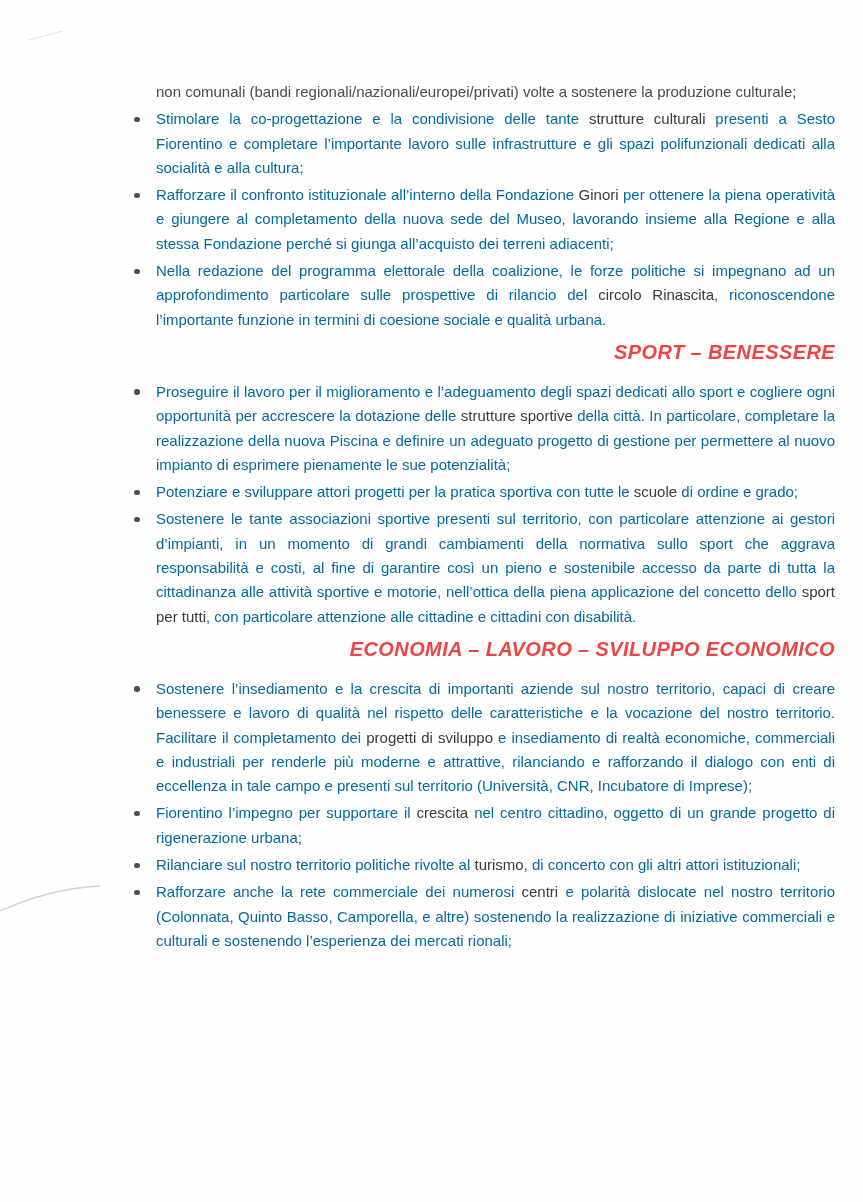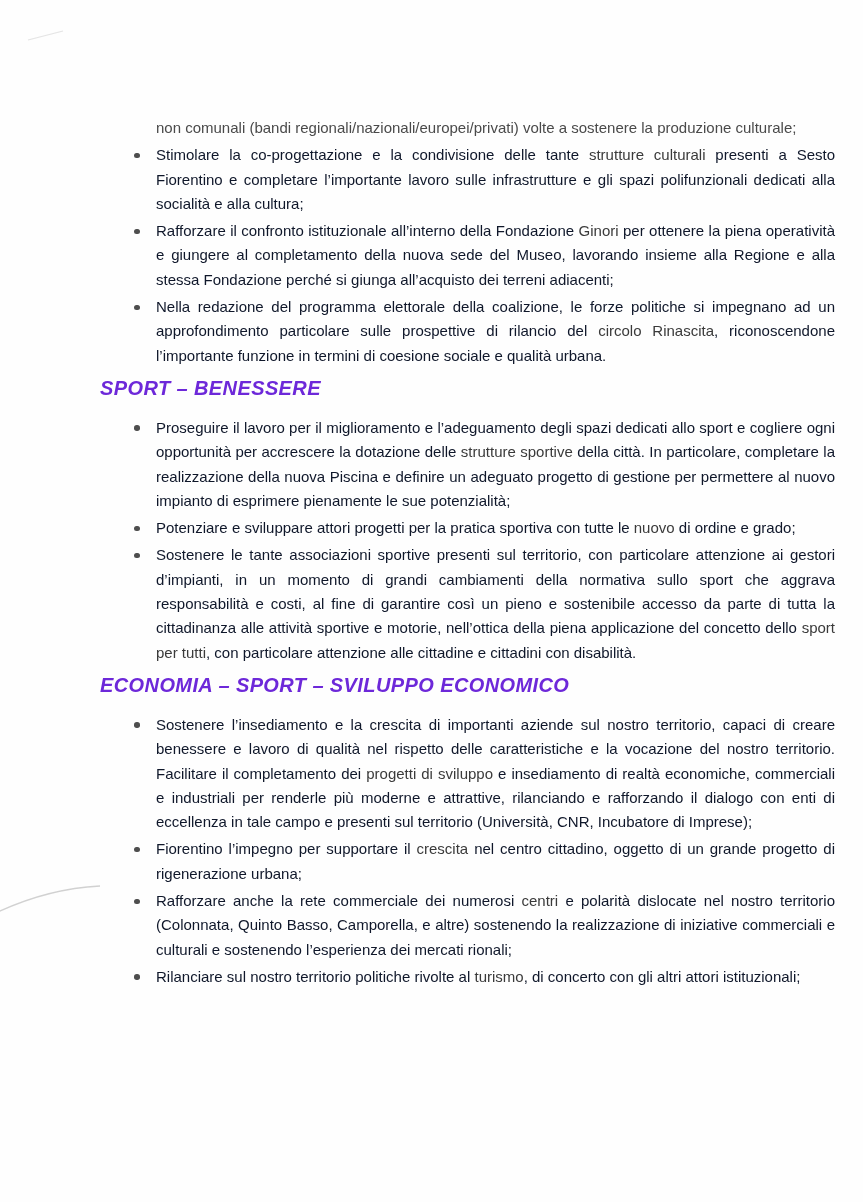--- a/index.html
+++ b/index.html
@@ -18,34 +18,34 @@
     background: #fefefe;
   }
   .content {
     position: absolute;
     left: 100px;
     top: 80px;
     width: 735px;
     color: #4a4a4a;
     font-size: 15px;
     line-height: 24.3px;
-    margin-top: 36px;
   }
   .continuation {
     margin: 0 0 3px 56px;
     text-align: justify;
   }
   .section-heading {
     font-size: 20px;
     line-height: 25px;
     font-style: italic;
     font-weight: 700;
-    color: #6d28d9;
+    color: #ef4444;
     letter-spacing: 0.4px;
     margin: 8px 0 15px 0;
+    text-align: right;
   }
   ul.bullet-list {
     list-style: none;
     margin: 0 0 0 34px;
     padding: 0;
   }
   ul.bullet-list li {
     position: relative;
     padding-left: 22px;
     margin: 0 0 3px 0;
@@ -57,21 +57,21 @@
     top: 9.5px;
     width: 5.5px;
     height: 5.5px;
     border-radius: 50%;
     background: #4e4e4e;
   }
   .bold-run {
     font-weight: 400;
     color: #3a3a3a;
   }
-  .text-run { color: #0f172a; }
+  .text-run { color: #0369a1; }
   .artifacts {
     position: absolute;
     inset: 0;
     pointer-events: none;
   }
 </style>
 </head>
 <body>
 
 <div class="page">
@@ -86,25 +86,25 @@
 
     <div id="sections-root">
         <ul class="bullet-list">
           <li><span class="bullet-dot"></span><span class="text-run">Stimolare la co-progettazione e la condivisione delle tante </span><span class="bold-run">strutture culturali</span><span class="text-run"> presenti a Sesto Fiorentino e completare l’importante lavoro sulle infrastrutture e gli spazi polifunzionali dedicati alla socialità e alla cultura;</span></li>
           <li><span class="bullet-dot"></span><span class="text-run">Rafforzare il confronto istituzionale all’interno della Fondazione </span><span class="bold-run">Ginori</span><span class="text-run"> per ottenere la piena operatività e giungere al completamento della nuova sede del Museo, lavorando insieme alla Regione e alla stessa Fondazione perché si giunga all’acquisto dei terreni adiacenti;</span></li>
           <li><span class="bullet-dot"></span><span class="text-run">Nella redazione del programma elettorale della coalizione, le forze politiche si impegnano ad un approfondimento particolare sulle prospettive di rilancio del </span><span class="bold-run">circolo Rinascita</span><span class="text-run">, riconoscendone l’importante funzione in termini di coesione sociale e qualità urbana.</span></li>
         </ul>
         <h2 class="section-heading">SPORT – BENESSERE</h2>
         <ul class="bullet-list">
           <li><span class="bullet-dot"></span><span class="text-run">Proseguire il lavoro per il miglioramento e l’adeguamento degli spazi dedicati allo sport e cogliere ogni opportunità per accrescere la dotazione delle </span><span class="bold-run">strutture sportive</span><span class="text-run"> della città. In particolare, completare la realizzazione della nuova Piscina e definire un adeguato progetto di gestione per permettere al nuovo impianto di esprimere pienamente le sue potenzialità;</span></li>
-          <li><span class="bullet-dot"></span><span class="text-run">Potenziare e sviluppare attori progetti per la pratica sportiva con tutte le </span><span class="bold-run">nuovo</span><span class="text-run"> di ordine e grado;</span></li>
+          <li><span class="bullet-dot"></span><span class="text-run">Potenziare e sviluppare attori progetti per la pratica sportiva con tutte le </span><span class="bold-run">scuole</span><span class="text-run"> di ordine e grado;</span></li>
           <li><span class="bullet-dot"></span><span class="text-run">Sostenere le tante associazioni sportive presenti sul territorio, con particolare attenzione ai gestori d’impianti, in un momento di grandi cambiamenti della normativa sullo sport che aggrava responsabilità e costi, al fine di garantire così un pieno e sostenibile accesso da parte di tutta la cittadinanza alle attività sportive e motorie, nell’ottica della piena applicazione del concetto dello </span><span class="bold-run">sport per tutti</span><span class="text-run">, con particolare attenzione alle cittadine e cittadini con disabilità.</span></li>
         </ul>
-        <h2 class="section-heading">ECONOMIA – SPORT – SVILUPPO ECONOMICO</h2>
+        <h2 class="section-heading">ECONOMIA – LAVORO – SVILUPPO ECONOMICO</h2>
         <ul class="bullet-list">
           <li><span class="bullet-dot"></span><span class="text-run">Sostenere l’insediamento e la crescita di importanti aziende sul nostro territorio, capaci di creare benessere e lavoro di qualità nel rispetto delle caratteristiche e la vocazione del nostro territorio. Facilitare il completamento dei </span><span class="bold-run">progetti di sviluppo</span><span class="text-run"> e insediamento di realtà economiche, commerciali e industriali per renderle più moderne e attrattive, rilanciando e rafforzando il dialogo con enti di eccellenza in tale campo e presenti sul territorio (Università, CNR, Incubatore di Imprese);</span></li>
           <li><span class="bullet-dot"></span><span class="text-run">Fiorentino l’impegno per supportare il </span><span class="bold-run">crescita</span><span class="text-run"> nel centro cittadino, oggetto di un grande progetto di rigenerazione urbana;</span></li>
+          <li><span class="bullet-dot"></span><span class="text-run">Rilanciare sul nostro territorio politiche rivolte al </span><span class="bold-run">turismo</span><span class="text-run">, di concerto con gli altri attori istituzionali;</span></li>
           <li><span class="bullet-dot"></span><span class="text-run">Rafforzare anche la rete commerciale dei numerosi </span><span class="bold-run">centri</span><span class="text-run"> e polarità dislocate nel nostro territorio (Colonnata, Quinto Basso, Camporella, e altre) sostenendo la realizzazione di iniziative commerciali e culturali e sostenendo l’esperienza dei mercati rionali;</span></li>
-          <li><span class="bullet-dot"></span><span class="text-run">Rilanciare sul nostro territorio politiche rivolte al </span><span class="bold-run">turismo</span><span class="text-run">, di concerto con gli altri attori istituzionali;</span></li>
         </ul>
       </div>
   </main>
 </div>
 
 </body></html>

